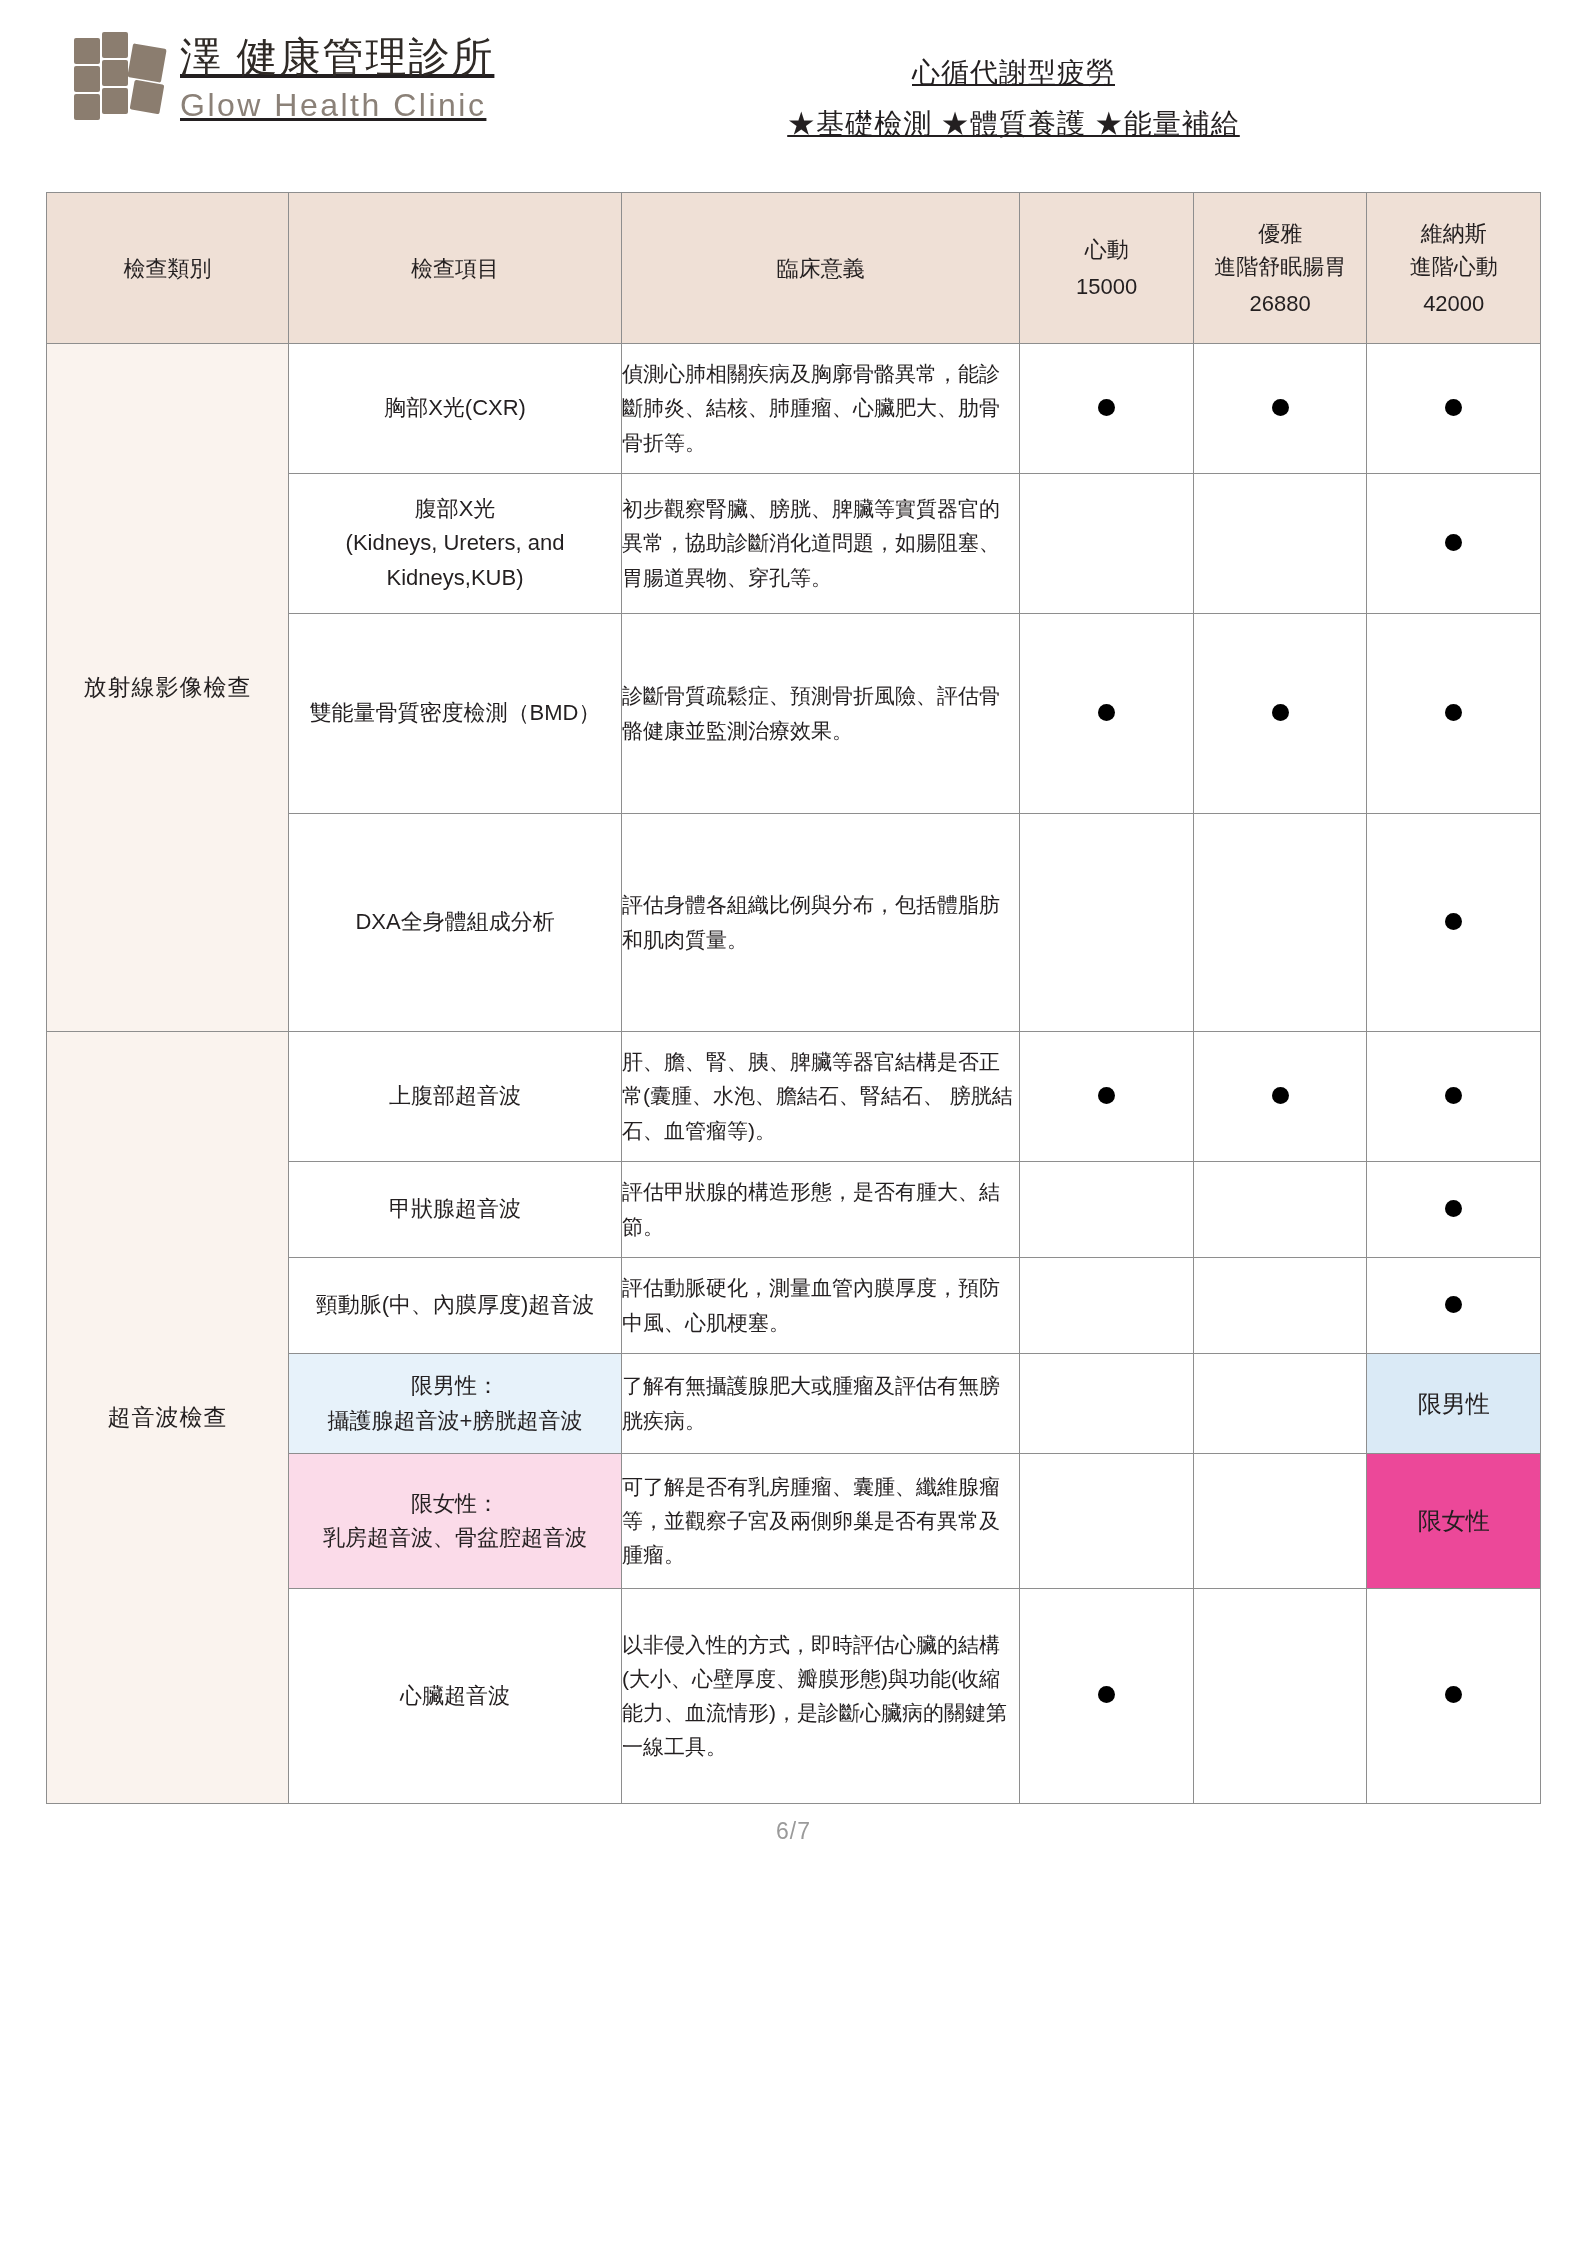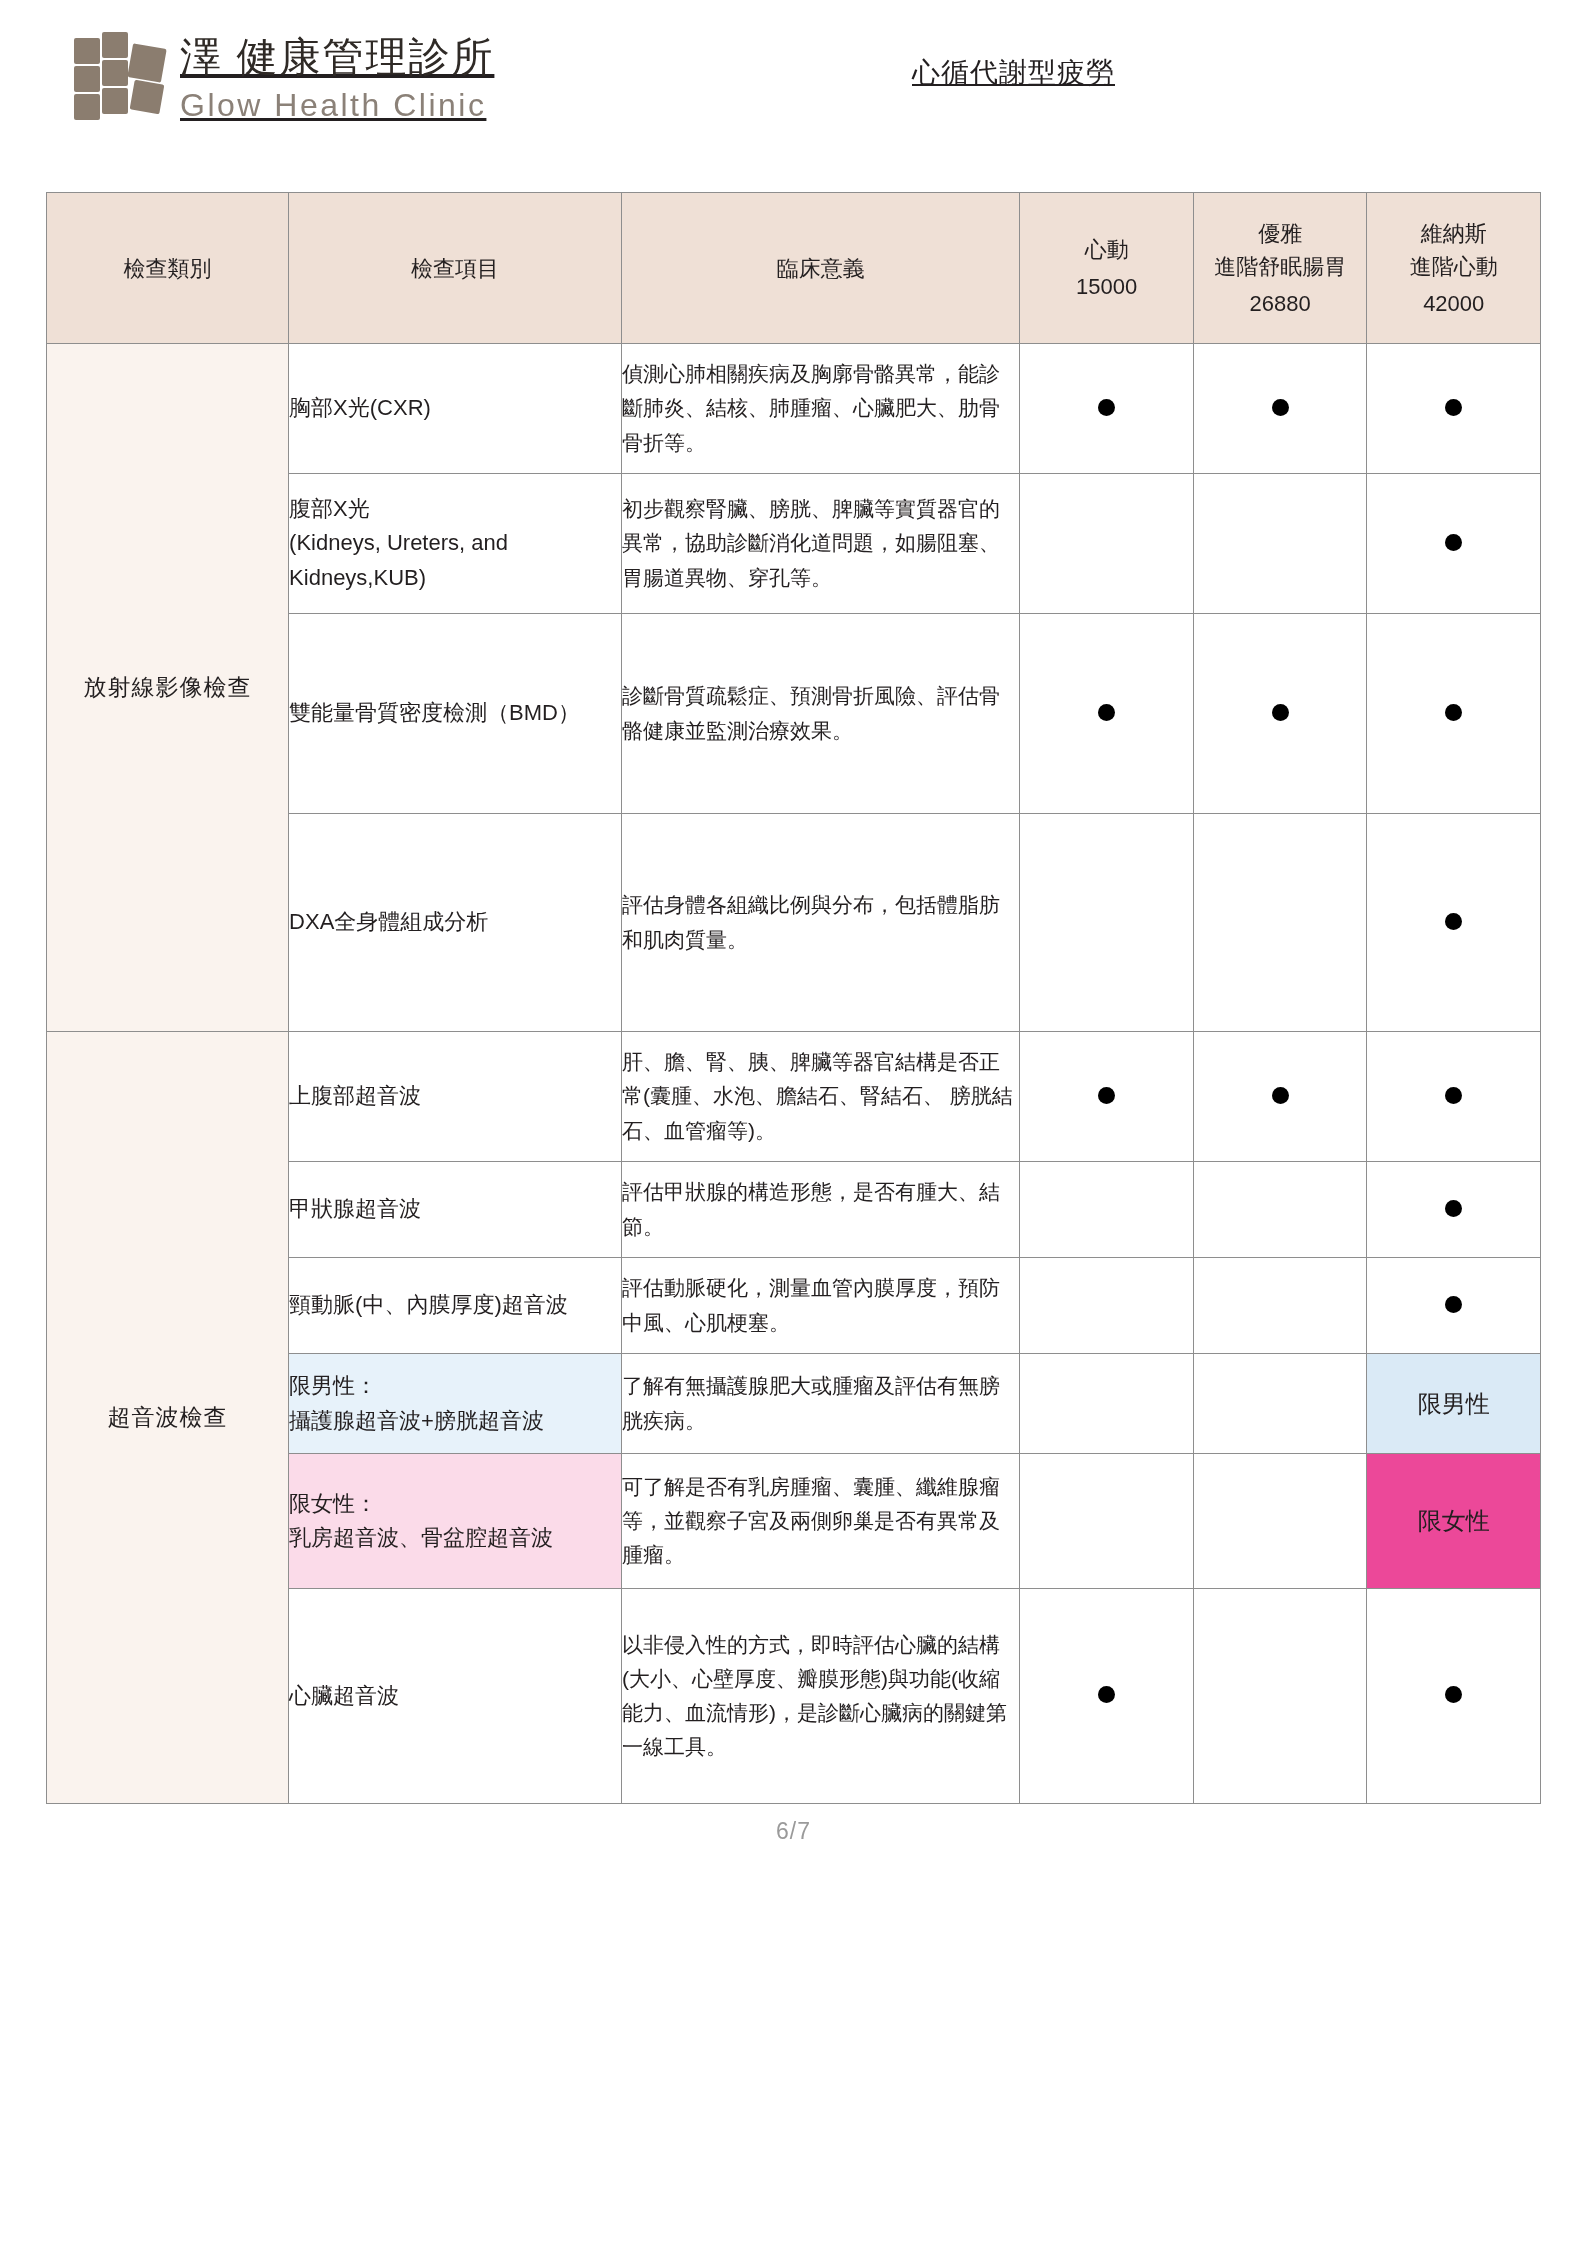--- a/index.html
+++ b/index.html
@@ -144,20 +144,21 @@
   td.cat {
     background: #faf3ee;
     text-align: center;
     font-size: 23px;
     letter-spacing: 1px;
   }
   td.item {
     font-size: 22px;
     padding: 14px 16px;
     line-height: 1.55;
+    text-align: center;
   }
   td.mean {
     font-size: 21px;
     padding: 14px 14px;
     line-height: 1.62;
   }
   td.mark {
     text-align: center;
     font-size: 22px;
   }
@@ -202,20 +203,21 @@
         <span class="lm-leaf"></span>
           <span class="lm-leaf2"></span>
       </div>
       <div class="brand-text">
         <div class="brand-cn">澤 健康管理診所</div>
         <div class="brand-en">Glow Health Clinic</div>
       </div>
     </div>
     <div class="header-title">
       <div class="ht-line1">心循代謝型疲勞</div>
+      <div class="ht-line2">★基礎檢測 ★體質養護 ★能量補給</div>
     </div>
     <div class="header-spacer"></div>
   </div>
 
   <table class="exam">
     <colgroup>
       <col class="col-cat">
         <col class="col-item">
         <col class="col-mean">
       <col class="col-p1">

